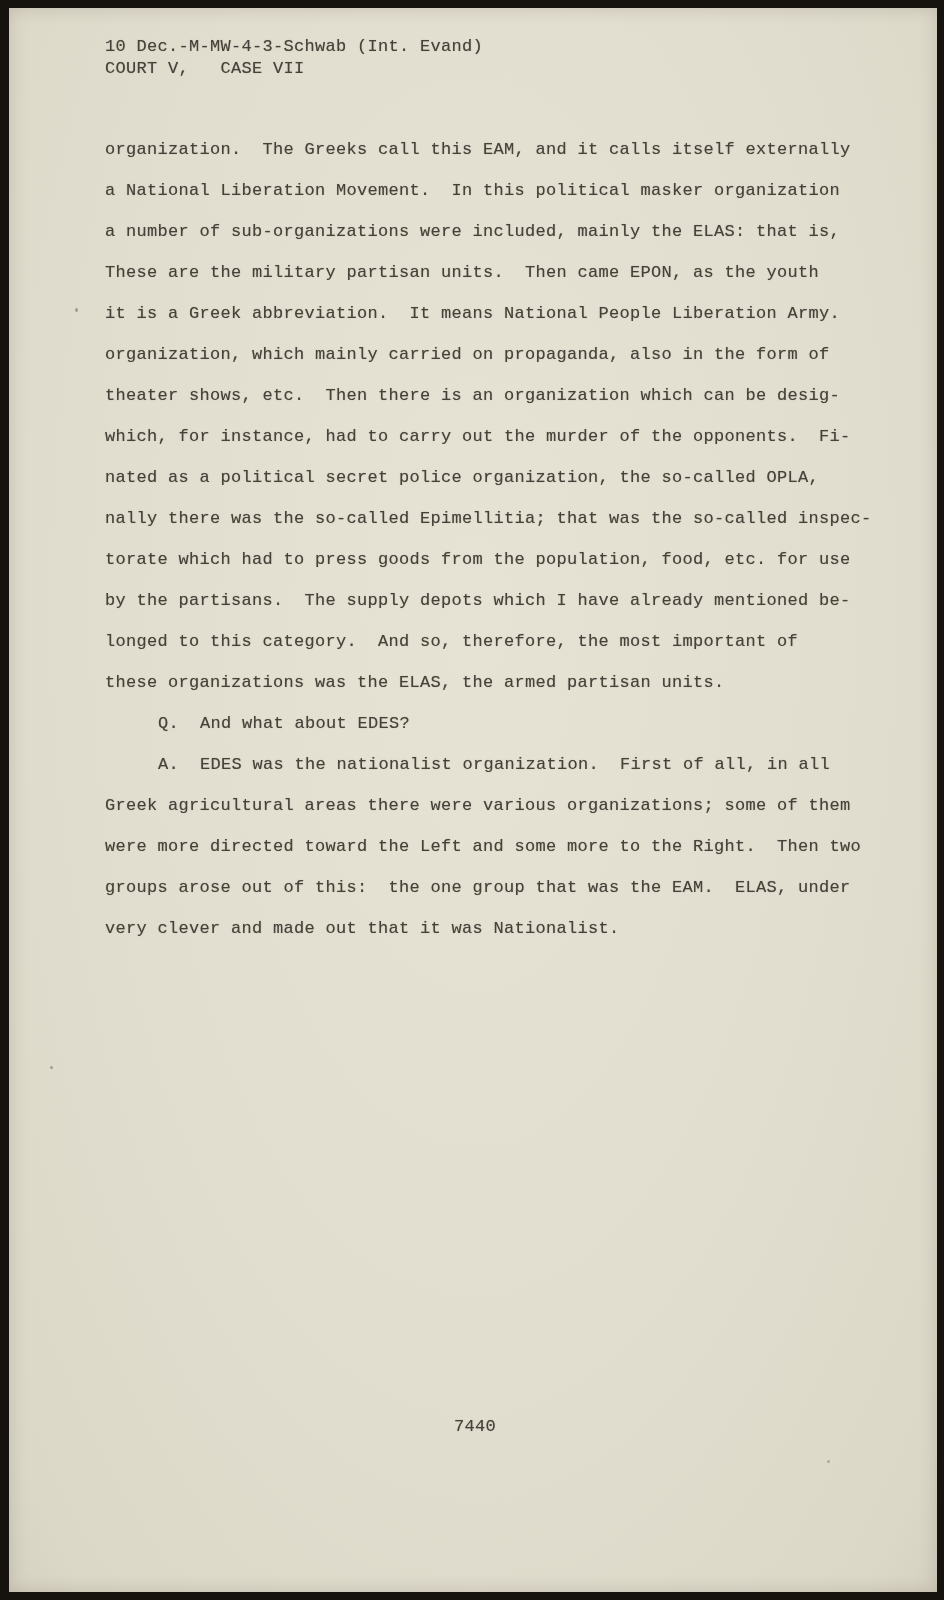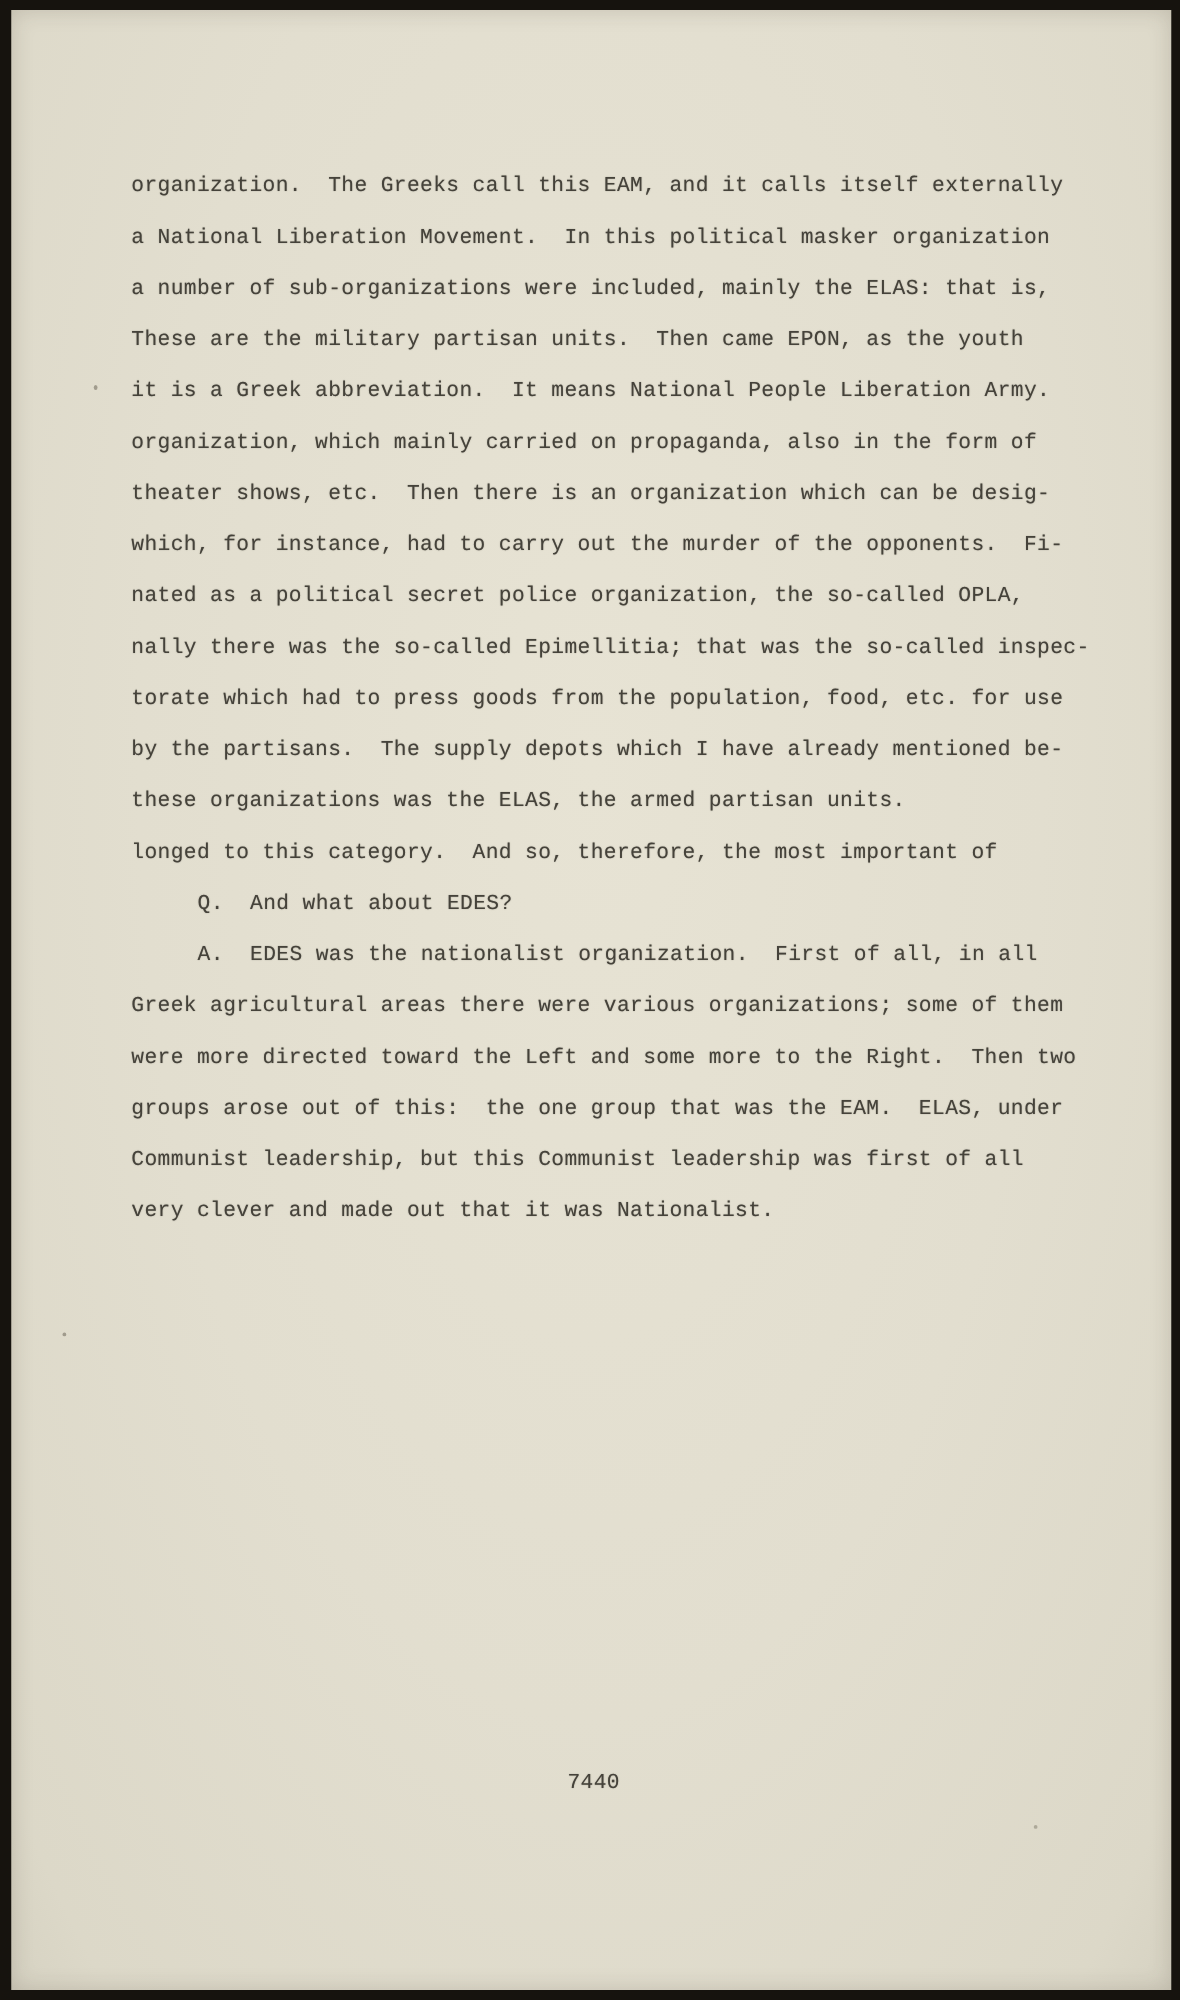--- a/index.html
+++ b/index.html
@@ -70,42 +70,45 @@
   }
   .speck.s1 { left: 66px;  top: 300px;  width: 3px; height: 4px; }
   .speck.s2 { left: 41px;  top: 1058px; width: 3px; height: 3px; }
   .speck.s3 { left: 818px; top: 1452px; width: 3px; height: 3px; background: rgba(84,78,64,0.35); }
 </style>
 </head>
 <body>
 
 <div class="paper">
 
+  <div class="header">
+    <div class="line">10 Dec.-M-MW-4-3-Schwab (Int. Evand)</div>
+    <div class="line">COURT V,   CASE VII</div>
+  </div>
 
   <div class="body-block">
     <div class="line">organization.  The Greeks call this EAM, and it calls itself externally</div>
     <div class="line">a National Liberation Movement.  In this political masker organization</div>
     <div class="line">a number of sub-organizations were included, mainly the ELAS: that is,</div>
     <div class="line">These are the military partisan units.  Then came EPON, as the youth</div>
     <div class="line">it is a Greek abbreviation.  It means National People Liberation Army.</div>
     <div class="line">organization, which mainly carried on propaganda, also in the form of</div>
     <div class="line">theater shows, etc.  Then there is an organization which can be desig-</div>
     <div class="line">which, for instance, had to carry out the murder of the opponents.  Fi-</div>
     <div class="line">nated as a political secret police organization, the so-called OPLA,</div>
     <div class="line">nally there was the so-called Epimellitia; that was the so-called inspec-</div>
     <div class="line">torate which had to press goods from the population, food, etc. for use</div>
     <div class="line">by the partisans.  The supply depots which I have already mentioned be-</div>
+    <div class="line">longed to this category.  And so, therefore, the most important of</div>
     <div class="line">these organizations was the ELAS, the armed partisan units.</div>
-    <div class="line">longed to this category.  And so, therefore, the most important of</div>
     <div class="line indent">Q.  And what about EDES?</div>
     <div class="line indent">A.  EDES was the nationalist organization.  First of all, in all</div>
     <div class="line">Greek agricultural areas there were various organizations; some of them</div>
     <div class="line">were more directed toward the Left and some more to the Right.  Then two</div>
     <div class="line">groups arose out of this:  the one group that was the EAM.  ELAS, under</div>
-    <div class="line">Communist leadership, but this Communist leadership was first of all</div>
     <div class="line">very clever and made out that it was Nationalist.</div>
   </div>
 
   <div class="page-number">
     <span class="line">7440</span>
   </div>
 
   <div class="speck s1"></div>
   <div class="speck s2"></div>
   <div class="speck s3"></div>

